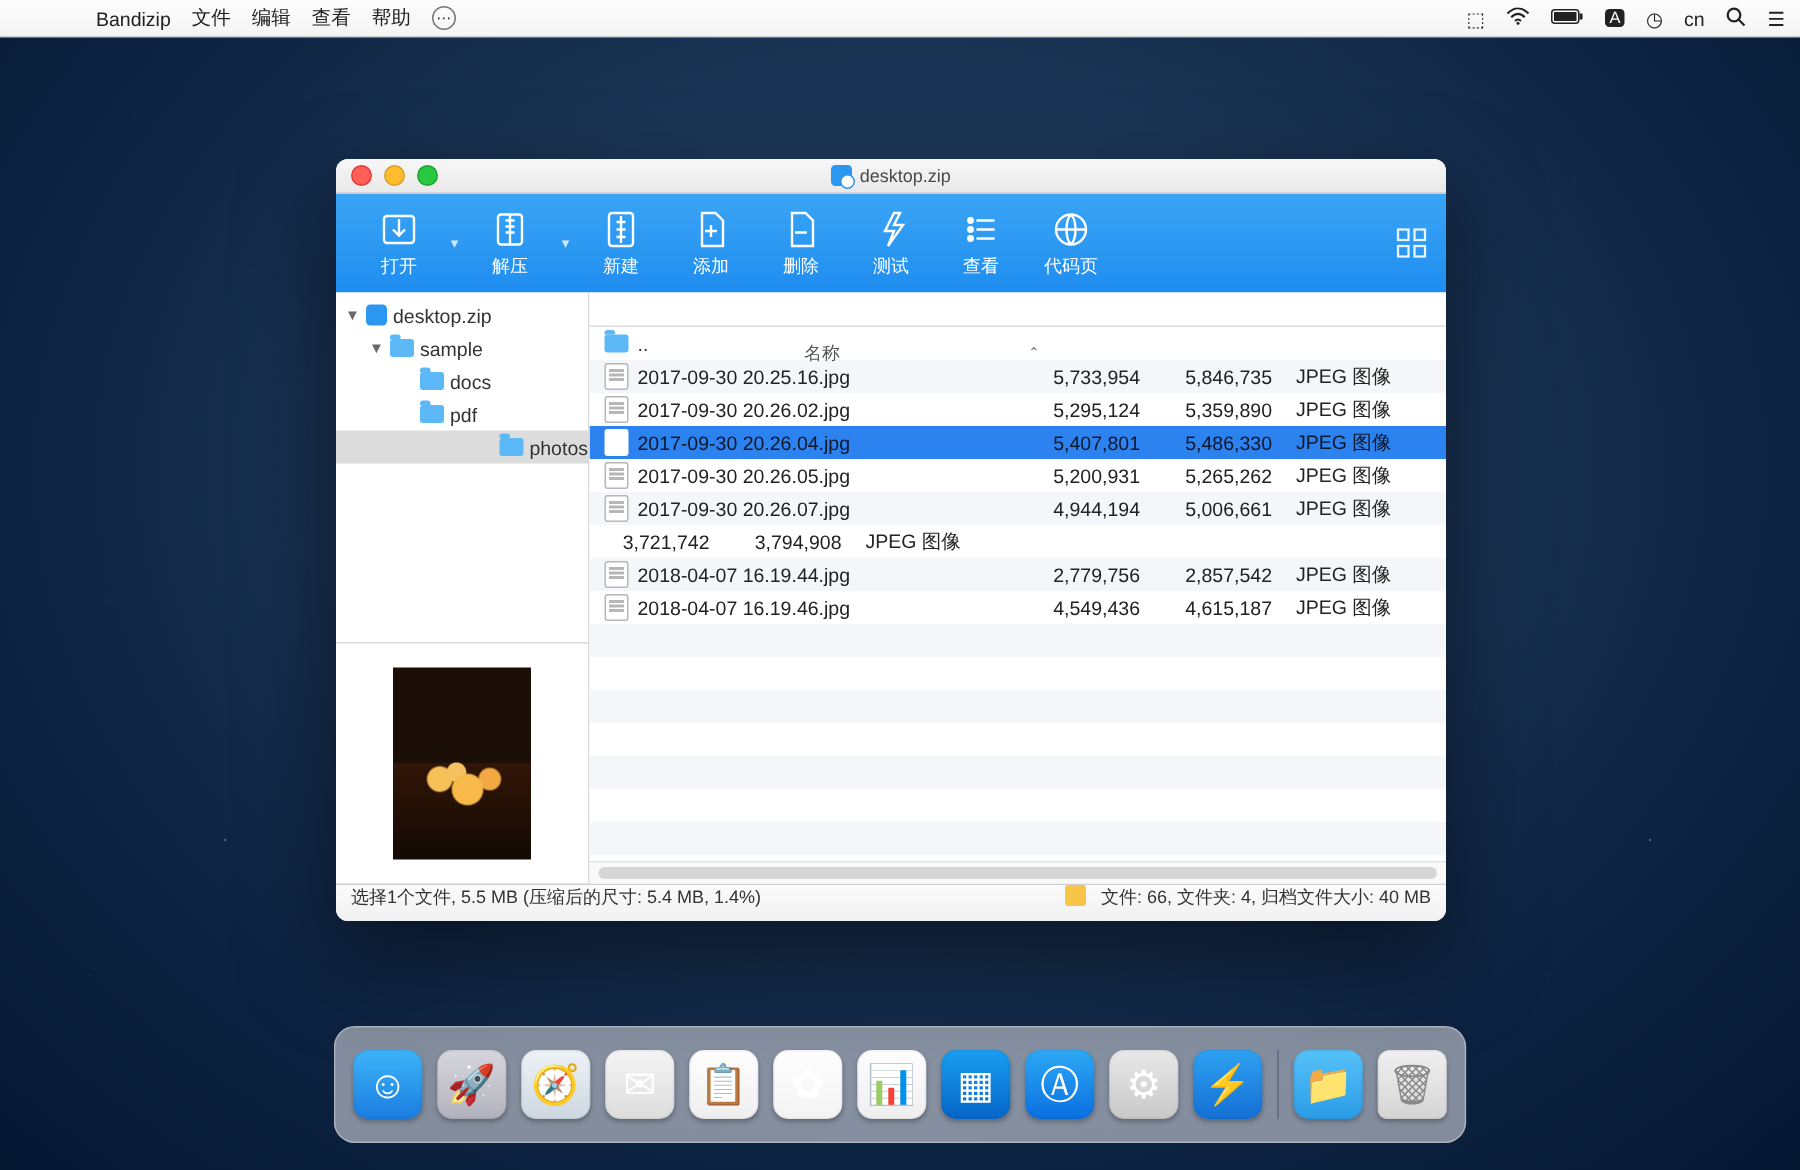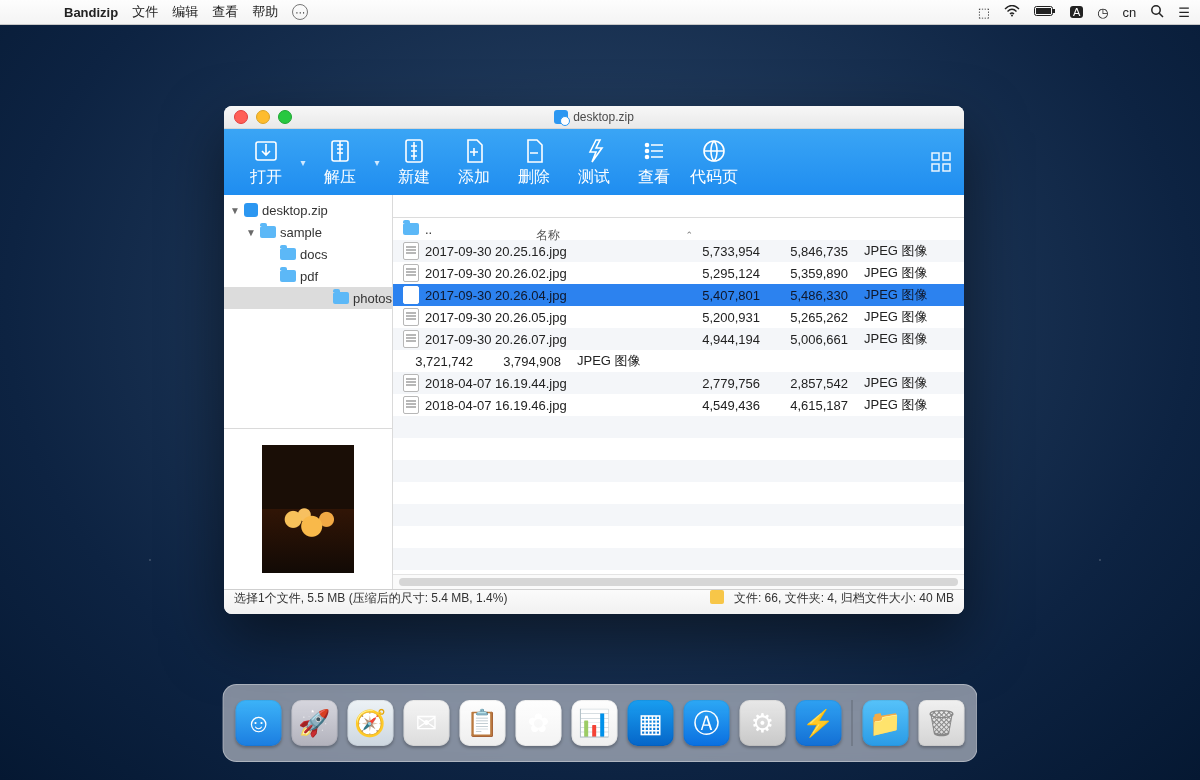--- a/index.html
+++ b/index.html
@@ -12,40 +12,40 @@
  radial-gradient(2px 2px at 1100px 560px,#fff,transparent 50%),
  radial-gradient(2px 2px at 150px 560px,#fff,transparent 50%),
  radial-gradient(1px 1px at 70px 400px,#fff,transparent 50%),
  radial-gradient(1px 1px at 170px 180px,#fff,transparent 50%),
  radial-gradient(1px 1px at 1080px 320px,#fff,transparent 50%),
  radial-gradient(1px 1px at 1030px 650px,#fff,transparent 50%),
  radial-gradient(1px 1px at 60px 650px,#fff,transparent 50%);opacity:.55;}
 
 .menubar{position:absolute;top:0;left:0;right:0;height:24px;background:linear-gradient(#fdfdfd,#f4f4f4);border-bottom:1px solid #c9c9c9;display:flex;align-items:center;padding:0 10px;font-size:13px;color:#222;z-index:5;}
 .menubar .apple{font-size:15px;margin-right:14px;}
-.menubar .app{font-weight:700;margin-right:14px;padding-left:40px;}
+.menubar .app{font-weight:400;margin-right:14px;padding-left:40px;}
 .menubar .mitem{margin-right:14px;cursor:default;}
 .menubar .right{margin-left:auto;display:flex;gap:14px;align-items:center;}
 
 .window{position:absolute;left:224px;top:106px;width:740px;height:508px;border-radius:8px;box-shadow:0 25px 60px rgba(0,0,0,.5);background:#fff;overflow:hidden;display:flex;flex-direction:column;z-index:4;}
 .titlebar{height:22px;background:linear-gradient(#f7f7f7,#e9e9e9);border-bottom:1px solid #d6d6d6;display:flex;align-items:center;position:relative;font-size:12px;}
 .traffic{display:flex;gap:8px;margin-left:10px;}
 .traffic span{width:12px;height:12px;border-radius:50%;display:block;}
 .tred{background:#ff5f57;border:1px solid #e03e3e;}
 .tyel{background:#febc2e;border:1px solid #d9a326;}
 .tgrn{background:#28c840;border:1px solid #1fa533;}
 .titlebar .titlewrap{position:absolute;left:0;right:0;display:flex;justify-content:center;align-items:center;gap:5px;pointer-events:none;color:#4a4a4a;}
 .docicon{width:14px;height:14px;background:#2c97f1;border-radius:3px;display:inline-block;position:relative;}
 .docicon::after{content:"";position:absolute;right:-2px;bottom:-2px;width:8px;height:8px;background:#fff;border-radius:50%;border:1px solid #2c97f1;}
 
 .toolbar{height:66px;background:linear-gradient(#3aa5f5,#1f8df0);display:flex;align-items:center;padding:0 12px;color:#fff;}
 .tbtn{display:flex;flex-direction:column;align-items:center;justify-content:center;width:60px;height:60px;cursor:default;}
 .tbtn .ticon{width:28px;height:28px;display:flex;align-items:center;justify-content:center;margin-bottom:2px;}
 .tbtn .ticon svg{stroke:#fff;fill:none;stroke-width:1.6;}
-.tbtn span{font-size:16px;}
+.tbtn span{font-size:12px;}
 .tdrop{width:14px;display:flex;align-items:center;justify-content:center;color:#cfe9ff;font-size:10px;cursor:default;}
 .toolbar .spacer{flex:1;}
 .tglyph{width:22px;height:22px;cursor:default;opacity:.9;}
 
 .body{flex:1;display:flex;min-height:0;}
 .sidebar{width:168px;border-right:1px solid #dadada;display:flex;flex-direction:column;background:#fff;}
 .tree{flex:1;padding-top:4px;font-size:13px;color:#333;overflow:hidden;}
 .trow{display:flex;align-items:center;height:22px;gap:4px;cursor:default;}
 .trow.d0{padding-left:6px;}
 .trow.d1{padding-left:22px;}

